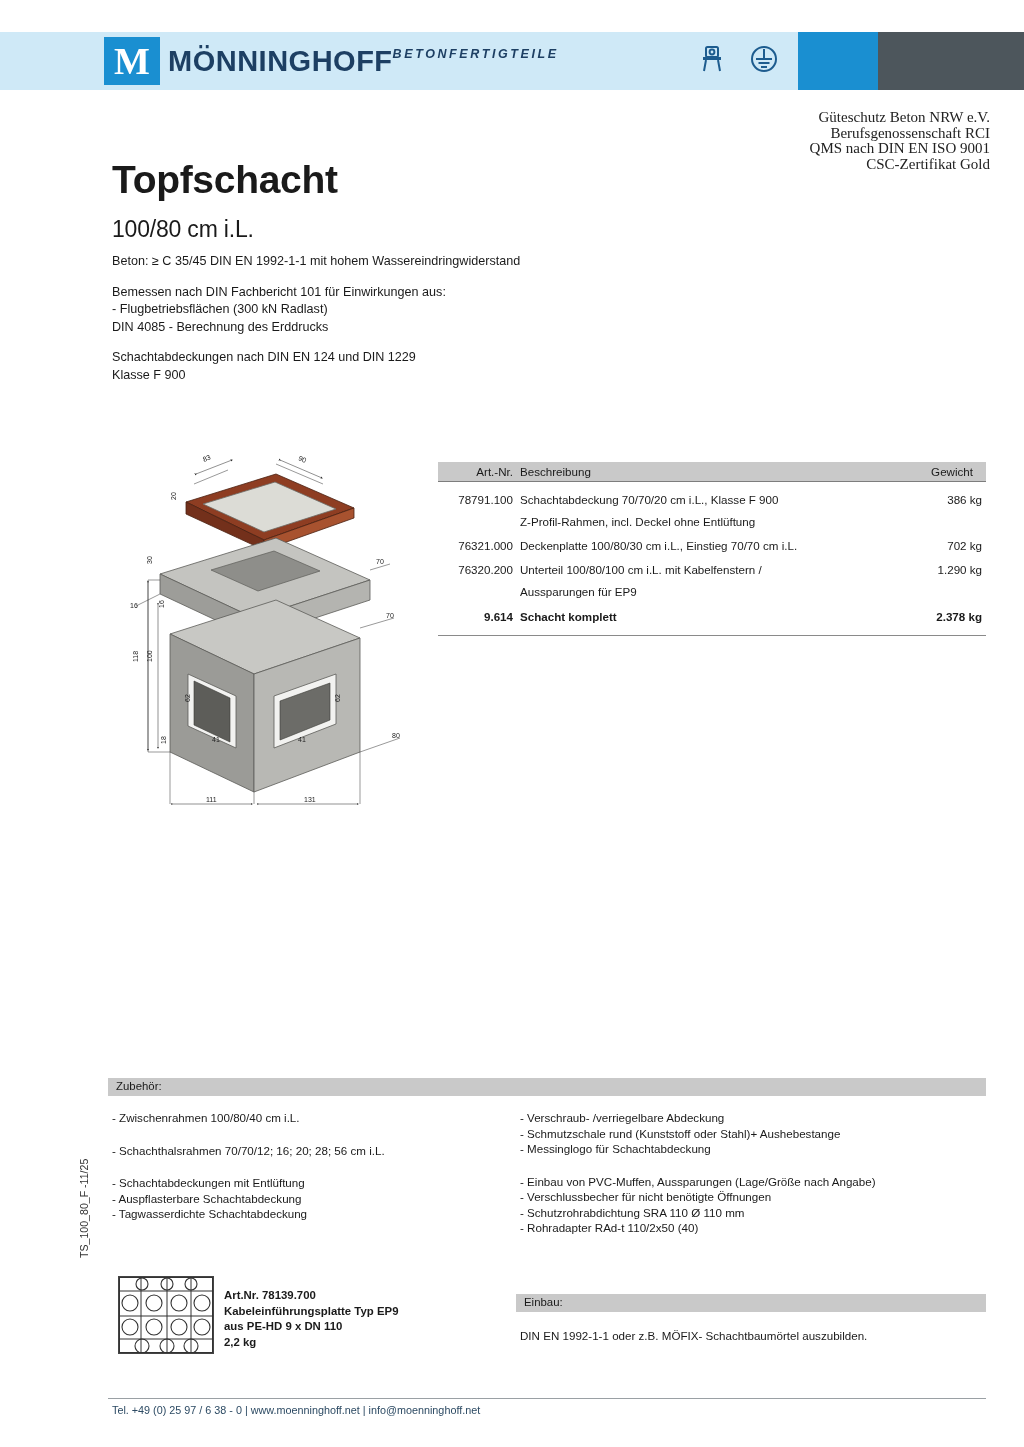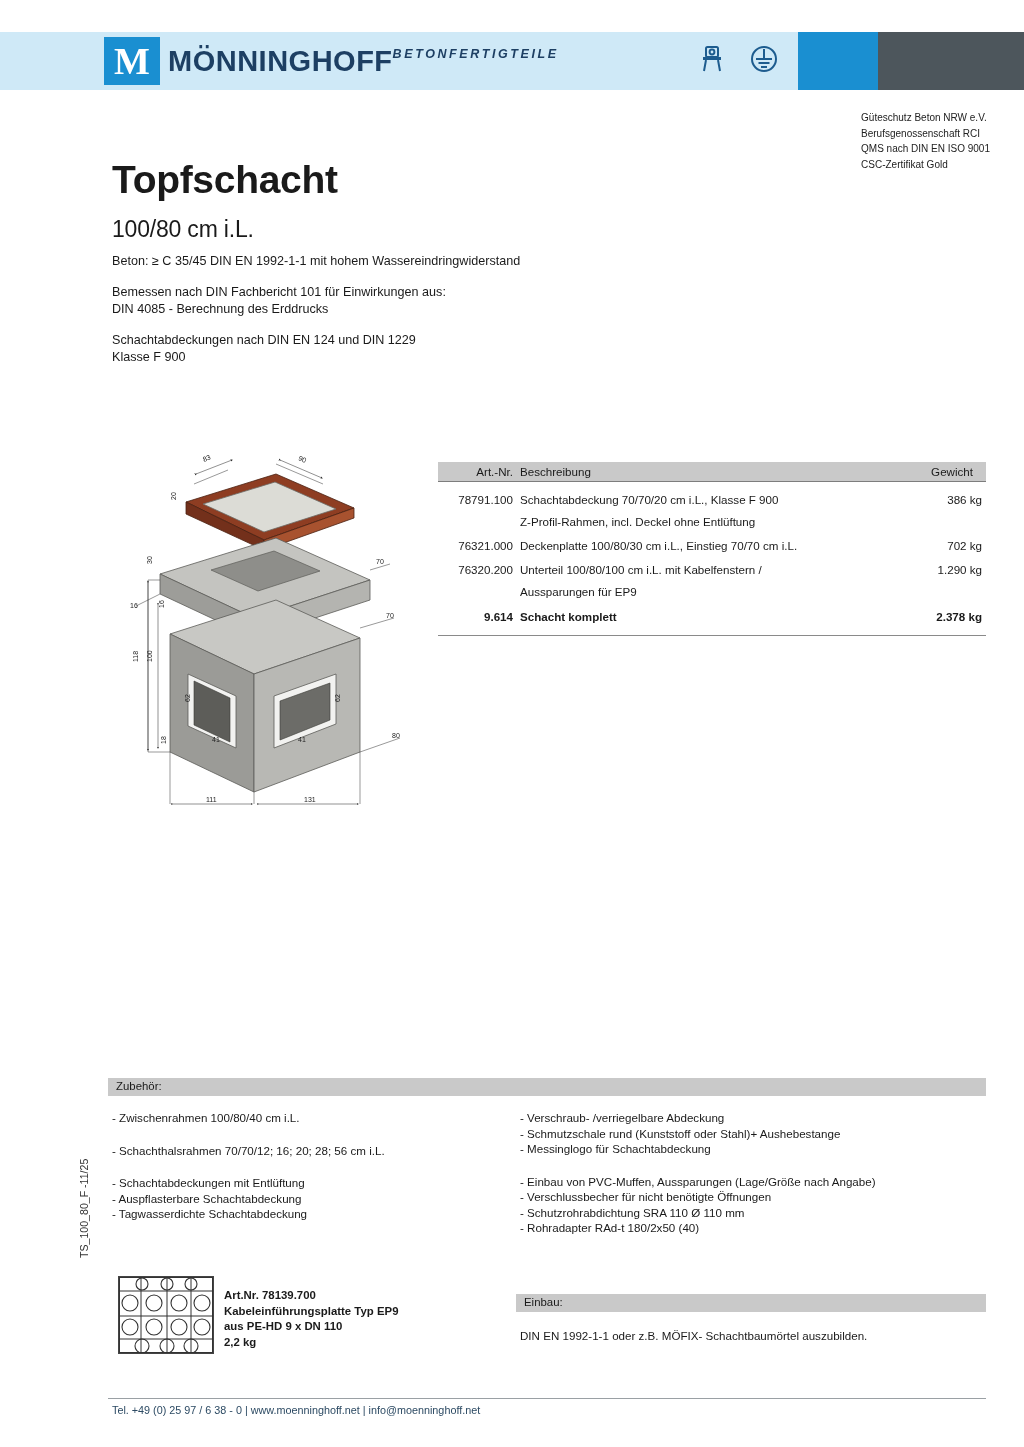--- a/index.html
+++ b/index.html
@@ -71,23 +71,25 @@
     background: #cfe9f7;
     display: flex; align-items: center; justify-content: center; gap: 22px;
   }
   .header-blue { flex: 0 0 80px; background: #1a8fd1; }
   .header-dark { flex: 1 1 auto; background: #4d565c; }
 
   
   .certs {
     position: absolute;
     right: 34px; top: 110px;
-    font-size: 10px;
+    text-align: right;
+    font-size: 15px;
     line-height: 15.5px;
     color: #222;
+    font-family: Liberation Serif, serif;
   }
 
   
   .title {
     position: absolute; left: 112px; top: 158px;
     font-size: 39px; font-weight: bold; letter-spacing: -0.3px;
   }
   .subtitle {
     position: absolute; left: 112px; top: 216px;
     font-size: 23px; font-weight: normal; letter-spacing: -0.2px;
@@ -246,20 +248,21 @@
   <div>CSC-Zertifikat Gold</div>
 </div>
 
 <div class="title">Topfschacht</div>
 <div class="subtitle">100/80 cm i.L.</div>
 
 <div class="specs">
   <p>Beton: ≥ C 35/45 DIN EN 1992-1-1 mit hohem Wassereindringwiderstand</p>
   <div class="gap"></div>
   <p>Bemessen nach DIN Fachbericht 101 für Einwirkungen aus:</p>
+  <p>- Flugbetriebsflächen (300 kN Radlast)</p>
   <p>DIN 4085 - Berechnung des Erddrucks</p>
   <div class="gap"></div>
   <p>Schachtabdeckungen nach DIN EN 124 und DIN 1229</p>
   <p>Klasse F 900</p>
 </div>
 
 <div class="drawing">
   <svg width="320" height="360" viewBox="0 0 320 360">
     <defs>
       <marker id="ar" markerWidth="6" markerHeight="6" refX="3" refY="3" orient="auto">
@@ -394,21 +397,21 @@
 </div>
 
 <div class="acc-right">
   <p>- Verschraub- /verriegelbare Abdeckung</p>
   <p>- Schmutzschale rund (Kunststoff oder Stahl)+ Aushebestange</p>
   <p>- Messinglogo für Schachtabdeckung</p>
   <div class="acc-gap"></div>
   <p>- Einbau von PVC-Muffen, Aussparungen (Lage/Größe nach Angabe)</p>
   <p>- Verschlussbecher für nicht benötigte Öffnungen</p>
   <p>- Schutzrohrabdichtung SRA 110 Ø 110 mm</p>
-  <p>- Rohradapter RAd-t 180/2x50 (40)</p>
+  <p>- Rohradapter RAd-t 110/2x50 (40)</p>
 </div>
 
 <div class="sidecode">TS_100_80_F -11/25</div>
 
 <div class="plate-img">
   <svg width="94" height="76" viewBox="0 0 94 76">
     <rect x="0.5" y="0.5" width="93" height="75" fill="#ffffff" stroke="#333" stroke-width="1"></rect>
     <g fill="none" stroke="#333" stroke-width="1">
       <line x1="0" y1="14" x2="94" y2="14"></line>
       <line x1="0" y1="39" x2="94" y2="39"></line>

